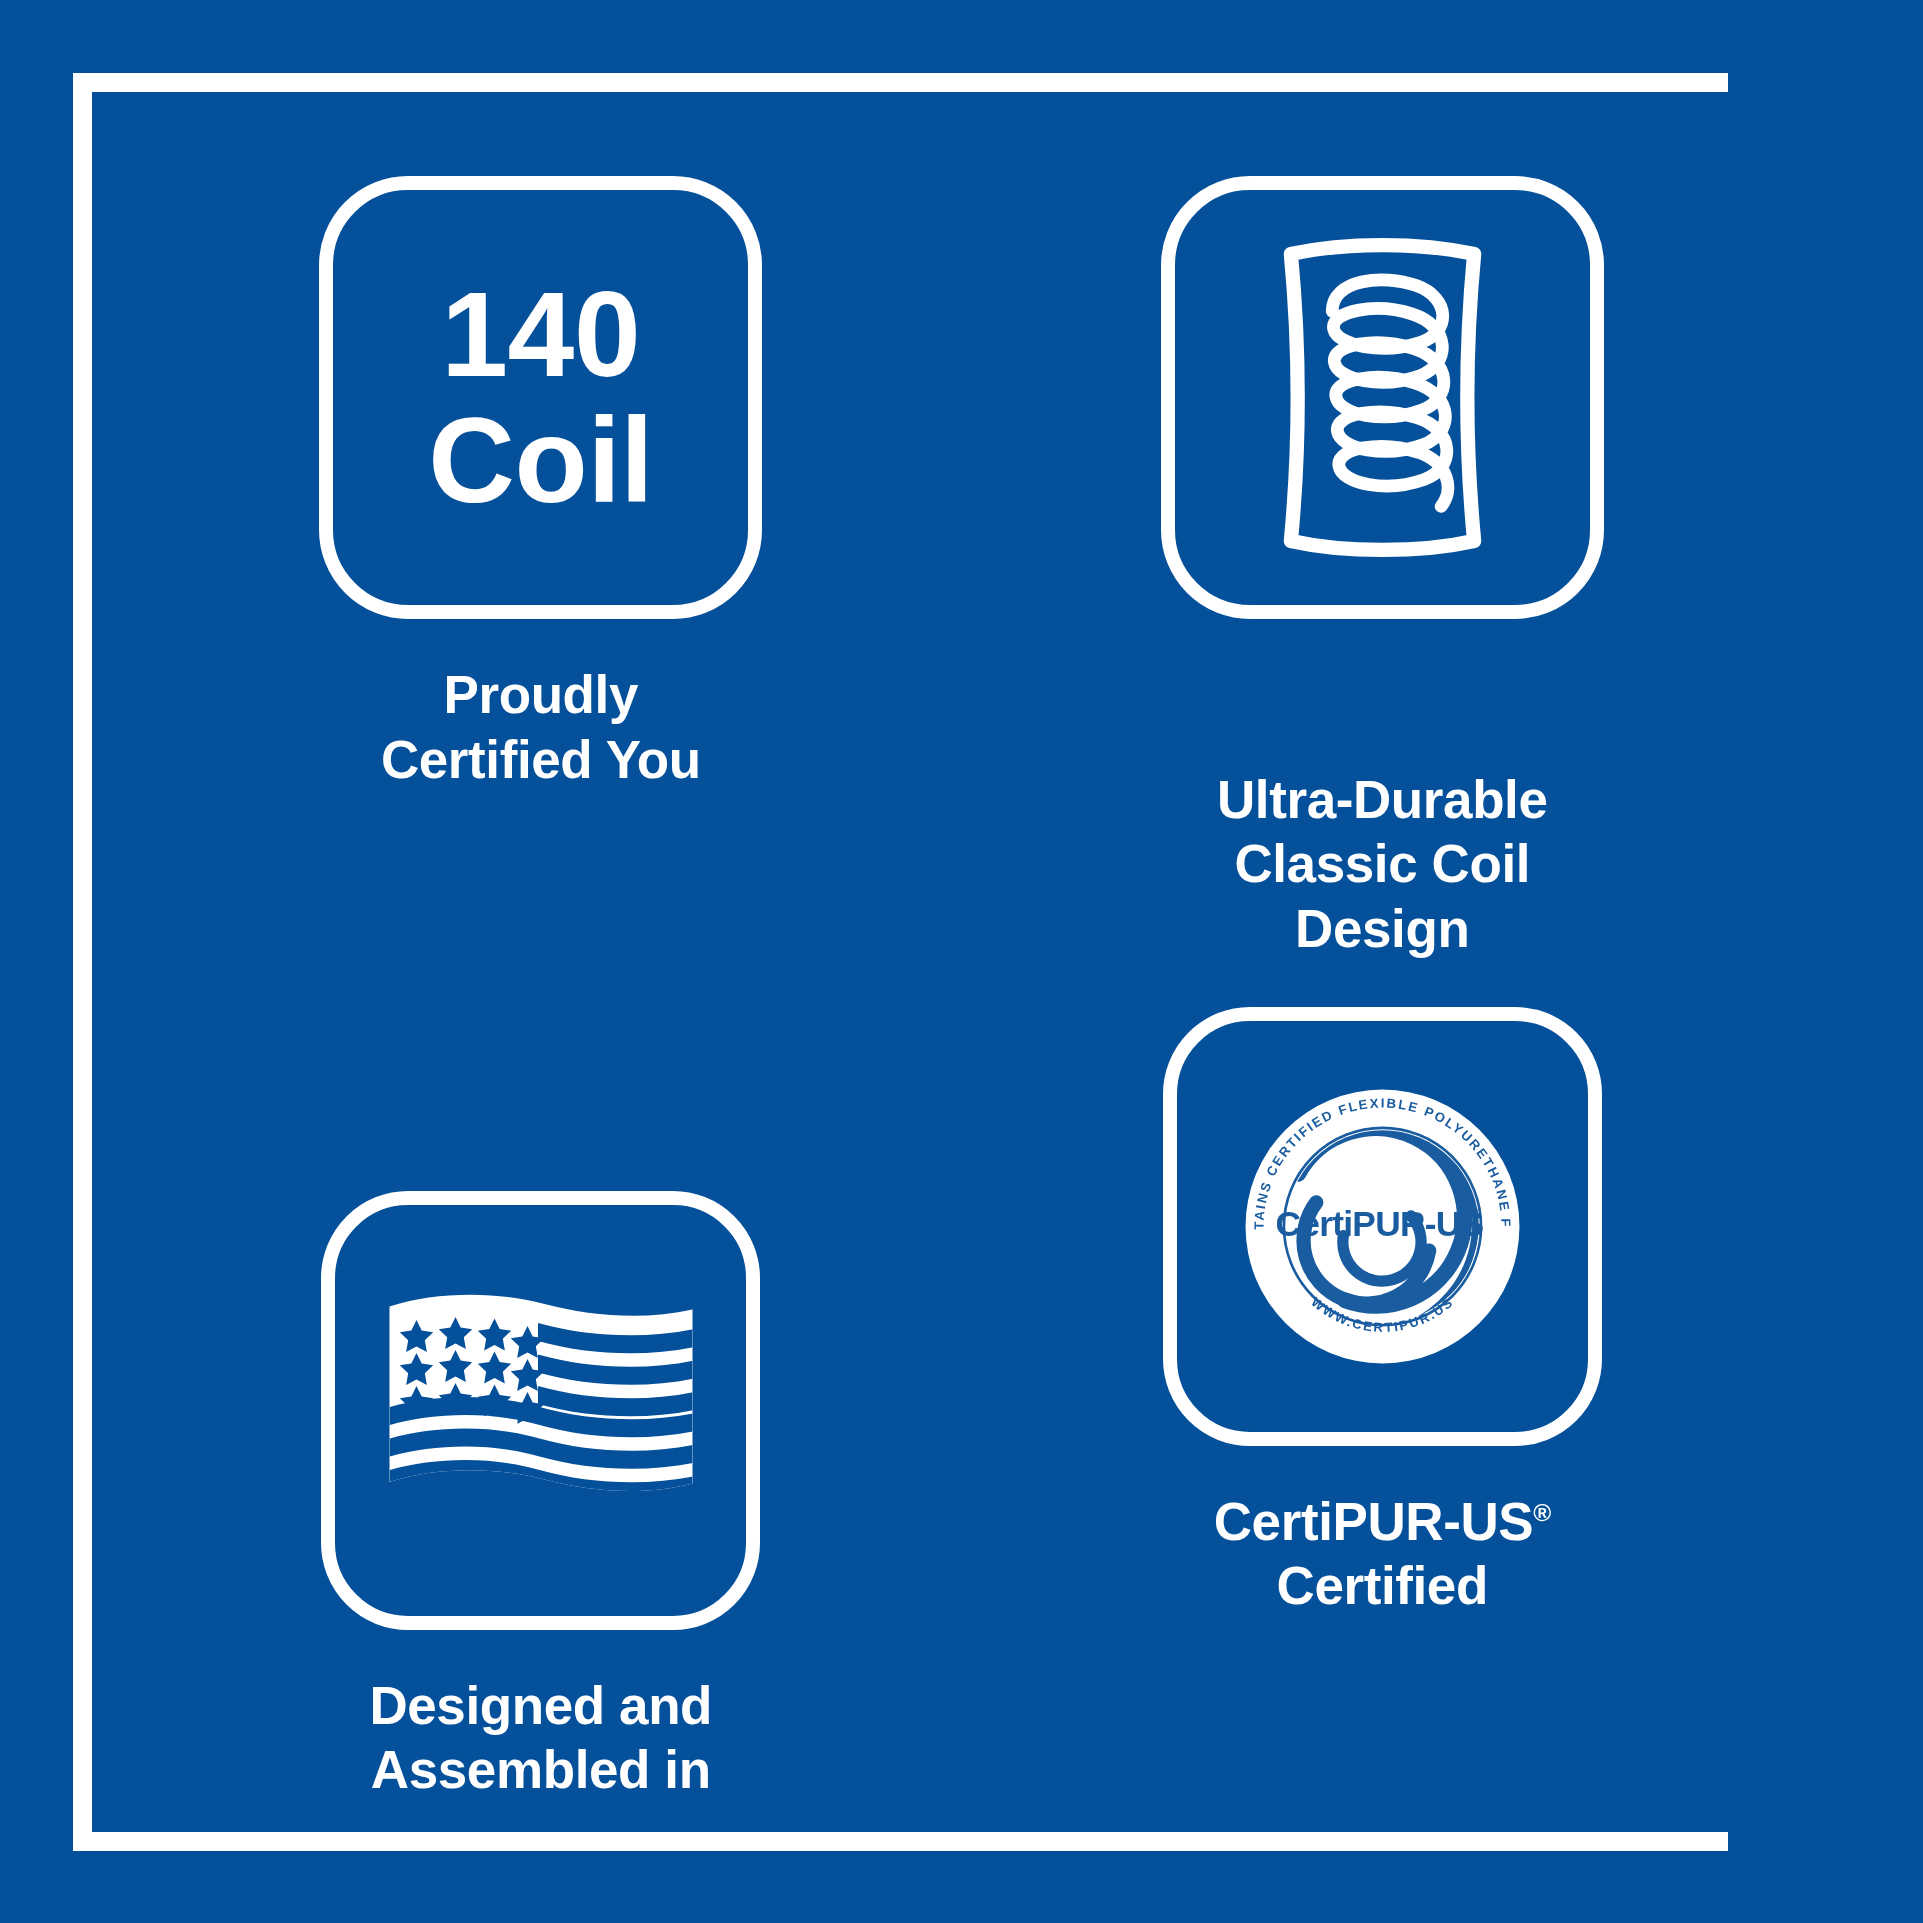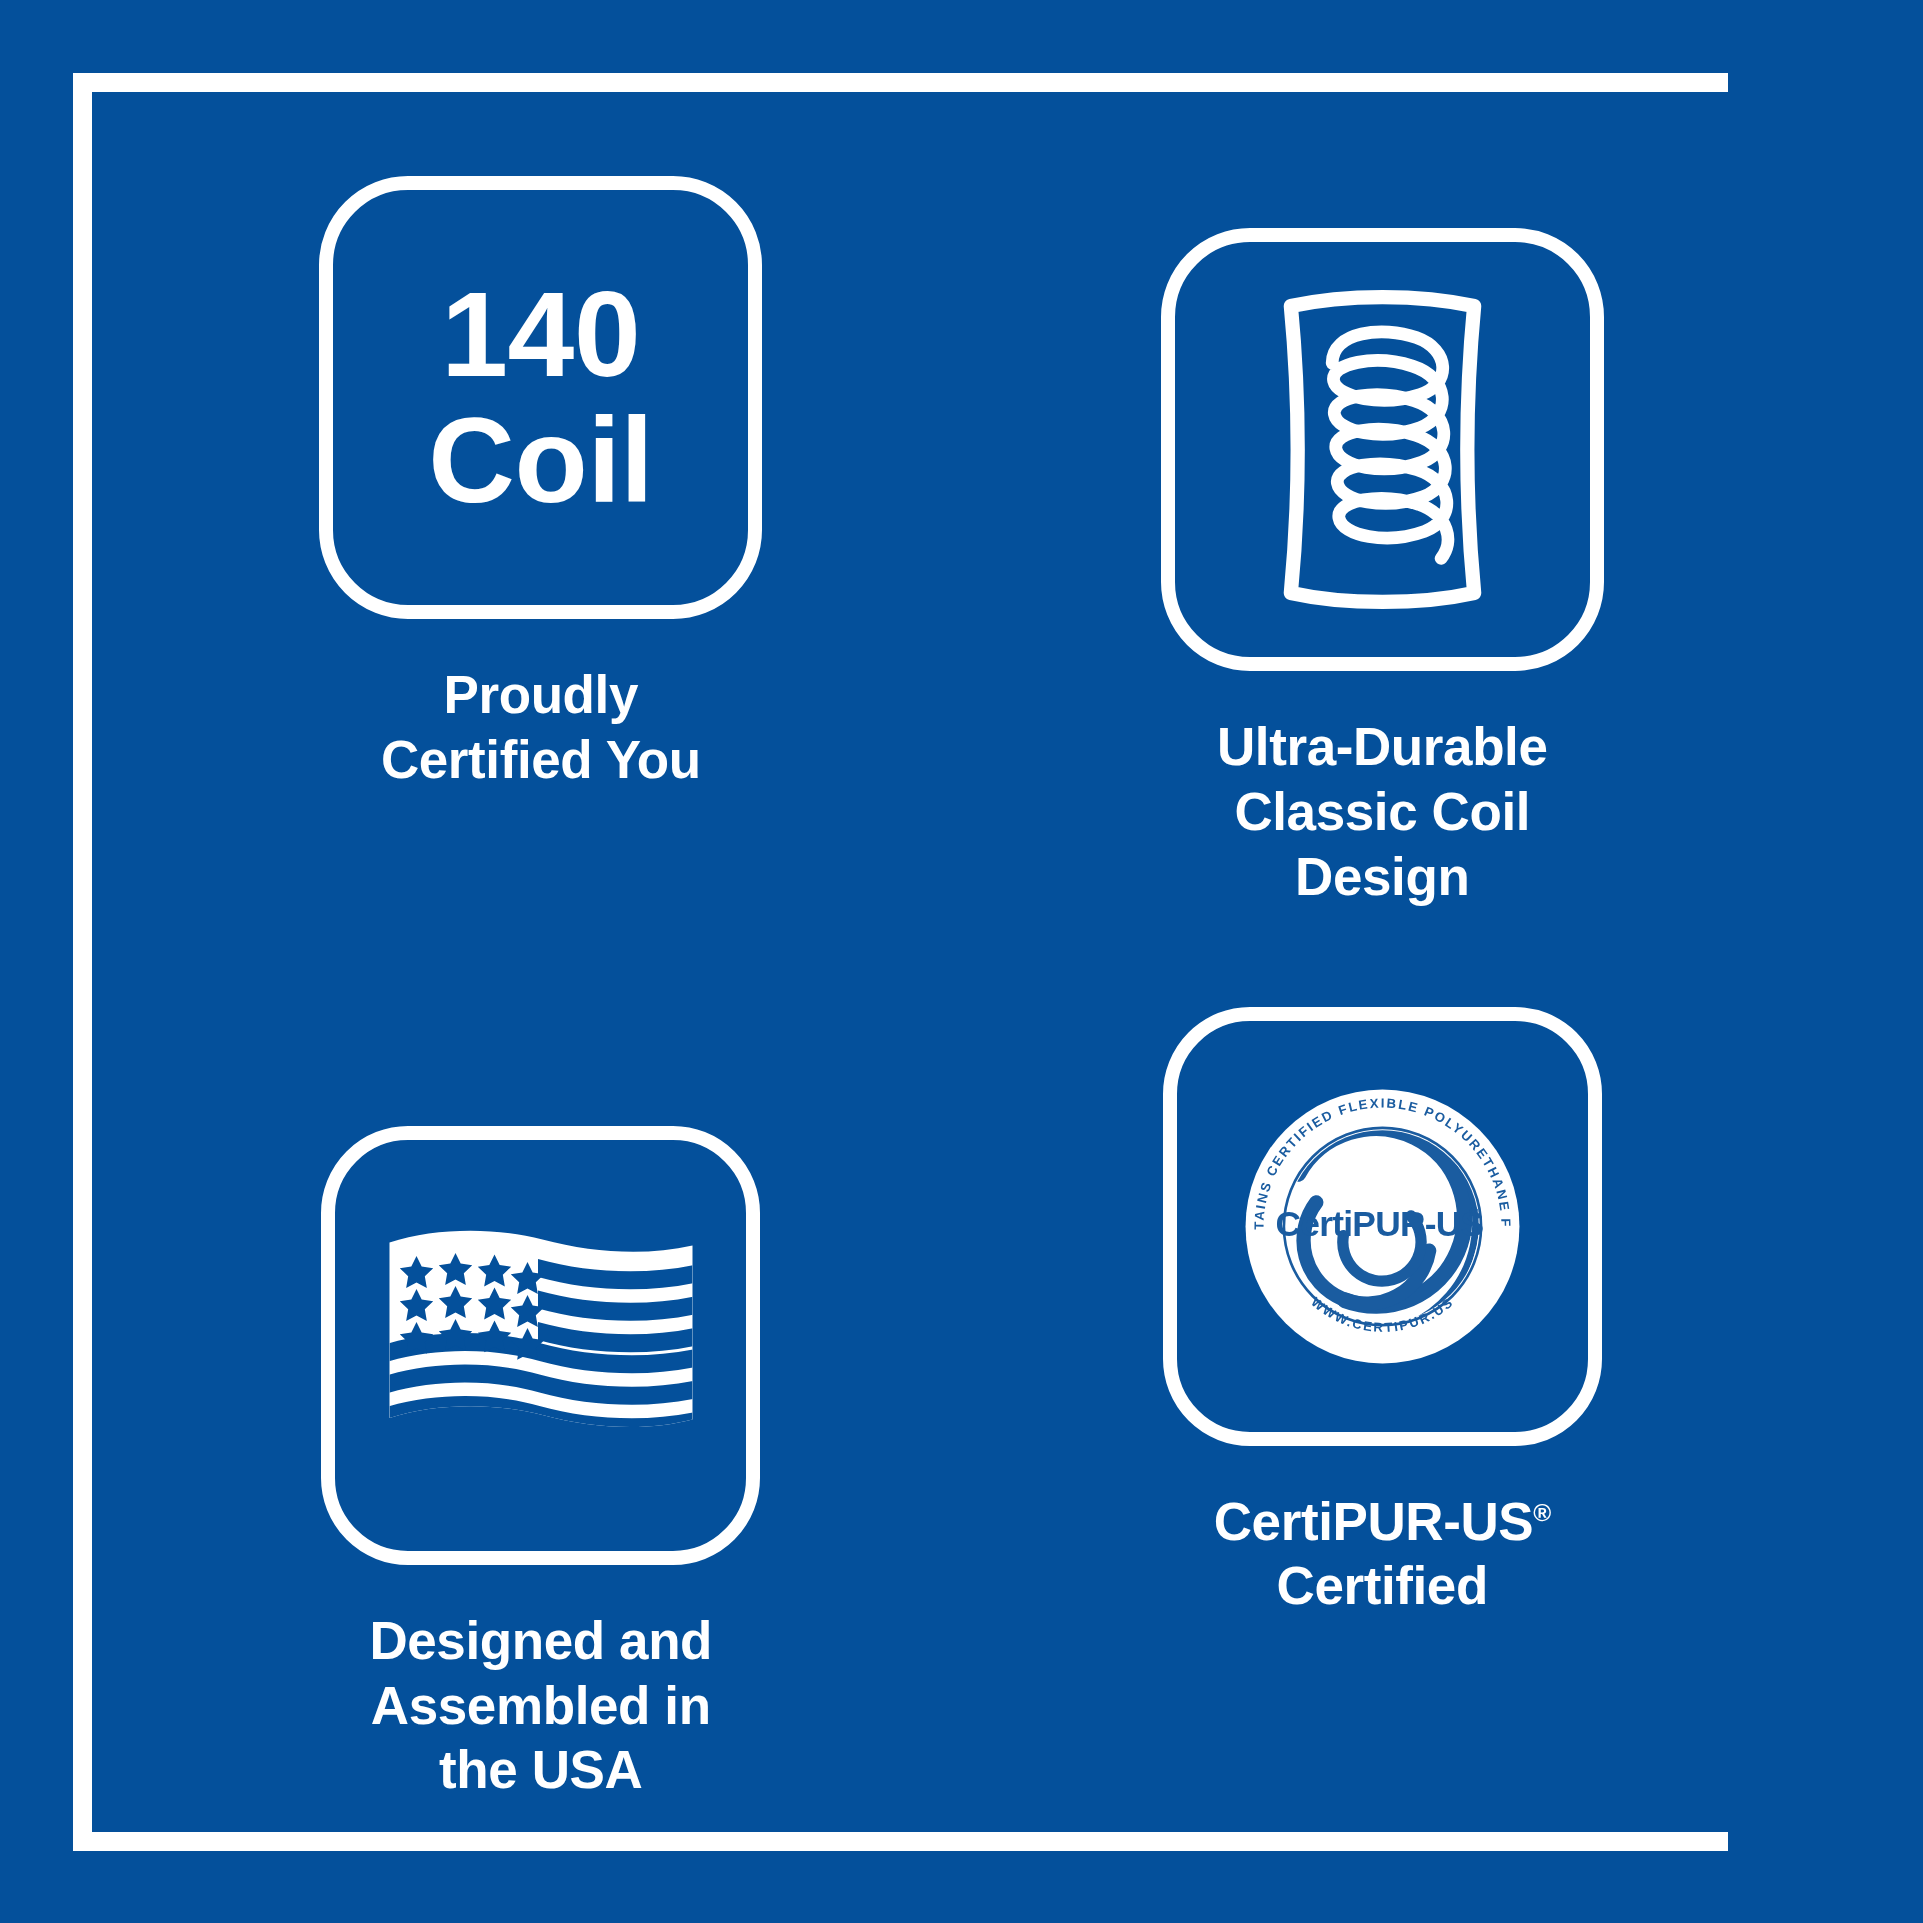--- a/index.html
+++ b/index.html
@@ -39,21 +39,21 @@
     grid-template-rows: 1fr 1fr;
   }
 
   .cell {
     position: relative;
     display: flex;
     flex-direction: column;
     align-items: center;
   }
   .cell-tl { justify-content: flex-start; padding-top: 56px; }
-  .cell-tr { justify-content: center; padding-top: 56px; }
+  .cell-tr { justify-content: space-between; padding-top: 56px; }
   .cell-bl { justify-content: flex-end; padding-top: 45px; }
   .cell-br { justify-content: flex-start; padding-top: 45px; }
 
   
   .tile {
     width: 443px;
     height: 443px;
     border: 14.3px solid #ffffff;
     border-radius: 89px;
     box-sizing: border-box;
@@ -222,21 +222,20 @@
               <path d="M148 126 l6.9 14.0 15.4 2.2 -11.2 10.9 2.7 15.4 -13.8 -7.3 -13.8 7.3 2.7 -15.4 -11.2 -10.9 15.4 -2.2 Z"></path>
               <path d="M192 136 l6.9 14.0 15.4 2.2 -11.2 10.9 2.7 15.4 -13.8 -7.3 -13.8 7.3 2.7 -15.4 -11.2 -10.9 15.4 -2.2 Z"></path>
             </g>
           </g>
         </svg>
       </div>
 
       <div class="caption">
         <span class="line">Designed and</span>
         <span class="line">Assembled in</span>
-        <span class="line">the USA</span>
       </div>
     </div>
 
     <div class="cell cell-br">
 
       <div class="tile tile-small">
         <svg class="svg-icon" width="301" height="301" viewBox="0 0 400 400">
           <defs>
             <path id="arcTop" d="M 200 200 m -158 0 a 158 158 0 1 1 316 0" fill="none"></path>
             <path id="arcBottom" d="M 200 200 m -140 0 a 140 140 0 0 0 280 0" fill="none"></path>

